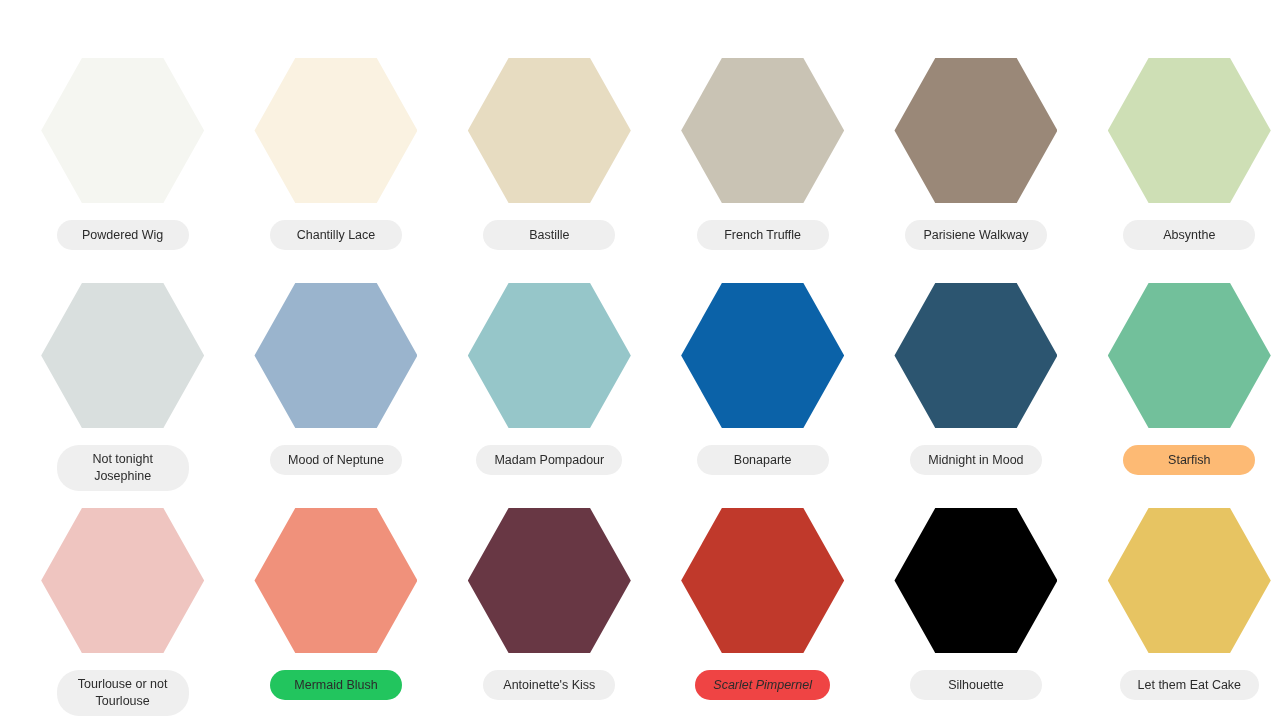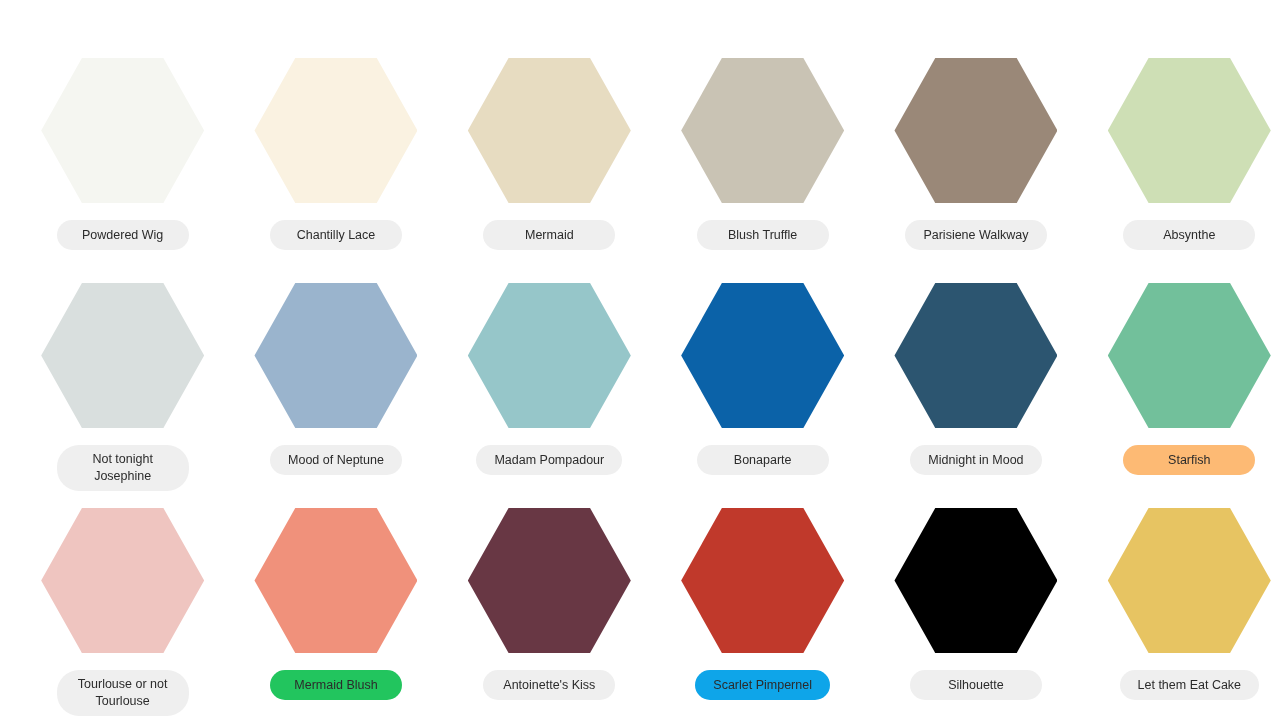--- a/index.html
+++ b/index.html
@@ -94,27 +94,27 @@
     <div class="swatch-cell">
       <div class="hex-wrap">
         <div class="hex-shape" style="background-color: rgb(250, 242, 225);"></div>
       </div>
       <div class="label-pill" style="background: rgb(239, 239, 239); color: rgb(43, 43, 43);">Chantilly Lace</div>
     </div>
     <div class="swatch-cell">
       <div class="hex-wrap">
         <div class="hex-shape" style="background-color: rgb(231, 220, 193);"></div>
       </div>
-      <div class="label-pill" style="background: rgb(239, 239, 239); color: rgb(43, 43, 43);">Mermaid</div>
+      <div class="label-pill" style="background: rgb(239, 239, 239); color: rgb(43, 43, 43);">Bastille</div>
     </div>
     <div class="swatch-cell">
       <div class="hex-wrap">
         <div class="hex-shape" style="background-color: rgb(201, 195, 180);"></div>
       </div>
-      <div class="label-pill" style="background: rgb(239, 239, 239); color: rgb(43, 43, 43);">Blush Truffle</div>
+      <div class="label-pill" style="background: rgb(239, 239, 239); color: rgb(43, 43, 43);">French Truffle</div>
     </div>
     <div class="swatch-cell">
       <div class="hex-wrap">
         <div class="hex-shape" style="background-color: rgb(154, 136, 120);"></div>
       </div>
       <div class="label-pill" style="background: rgb(239, 239, 239); color: rgb(43, 43, 43);">Parisiene Walkway</div>
     </div>
     <div class="swatch-cell">
       <div class="hex-wrap">
         <div class="hex-shape" style="background-color: rgb(206, 223, 181);"></div>
@@ -180,21 +180,21 @@
     <div class="swatch-cell">
       <div class="hex-wrap">
         <div class="hex-shape" style="background-color: rgb(104, 55, 68);"></div>
       </div>
       <div class="label-pill" style="background: rgb(239, 239, 239); color: rgb(43, 43, 43);">Antoinette's Kiss</div>
     </div>
     <div class="swatch-cell">
       <div class="hex-wrap">
         <div class="hex-shape" style="background-color: rgb(192, 57, 43);"></div>
       </div>
-      <div class="label-pill" style="background: #0ea5e9; color: rgb(43, 43, 43);">Scarlet Pimpernel</div>
+      <div class="label-pill" style="background: #ef4444; color: rgb(43, 43, 43); font-style: italic;">Scarlet Pimpernel</div>
     </div>
     <div class="swatch-cell">
       <div class="hex-wrap">
         <div class="hex-shape" style="background-color: rgb(0, 0, 0);"></div>
       </div>
       <div class="label-pill" style="background: rgb(239, 239, 239); color: rgb(43, 43, 43);">Silhouette</div>
     </div>
     <div class="swatch-cell">
       <div class="hex-wrap">
         <div class="hex-shape" style="background-color: rgb(231, 196, 98);"></div>

